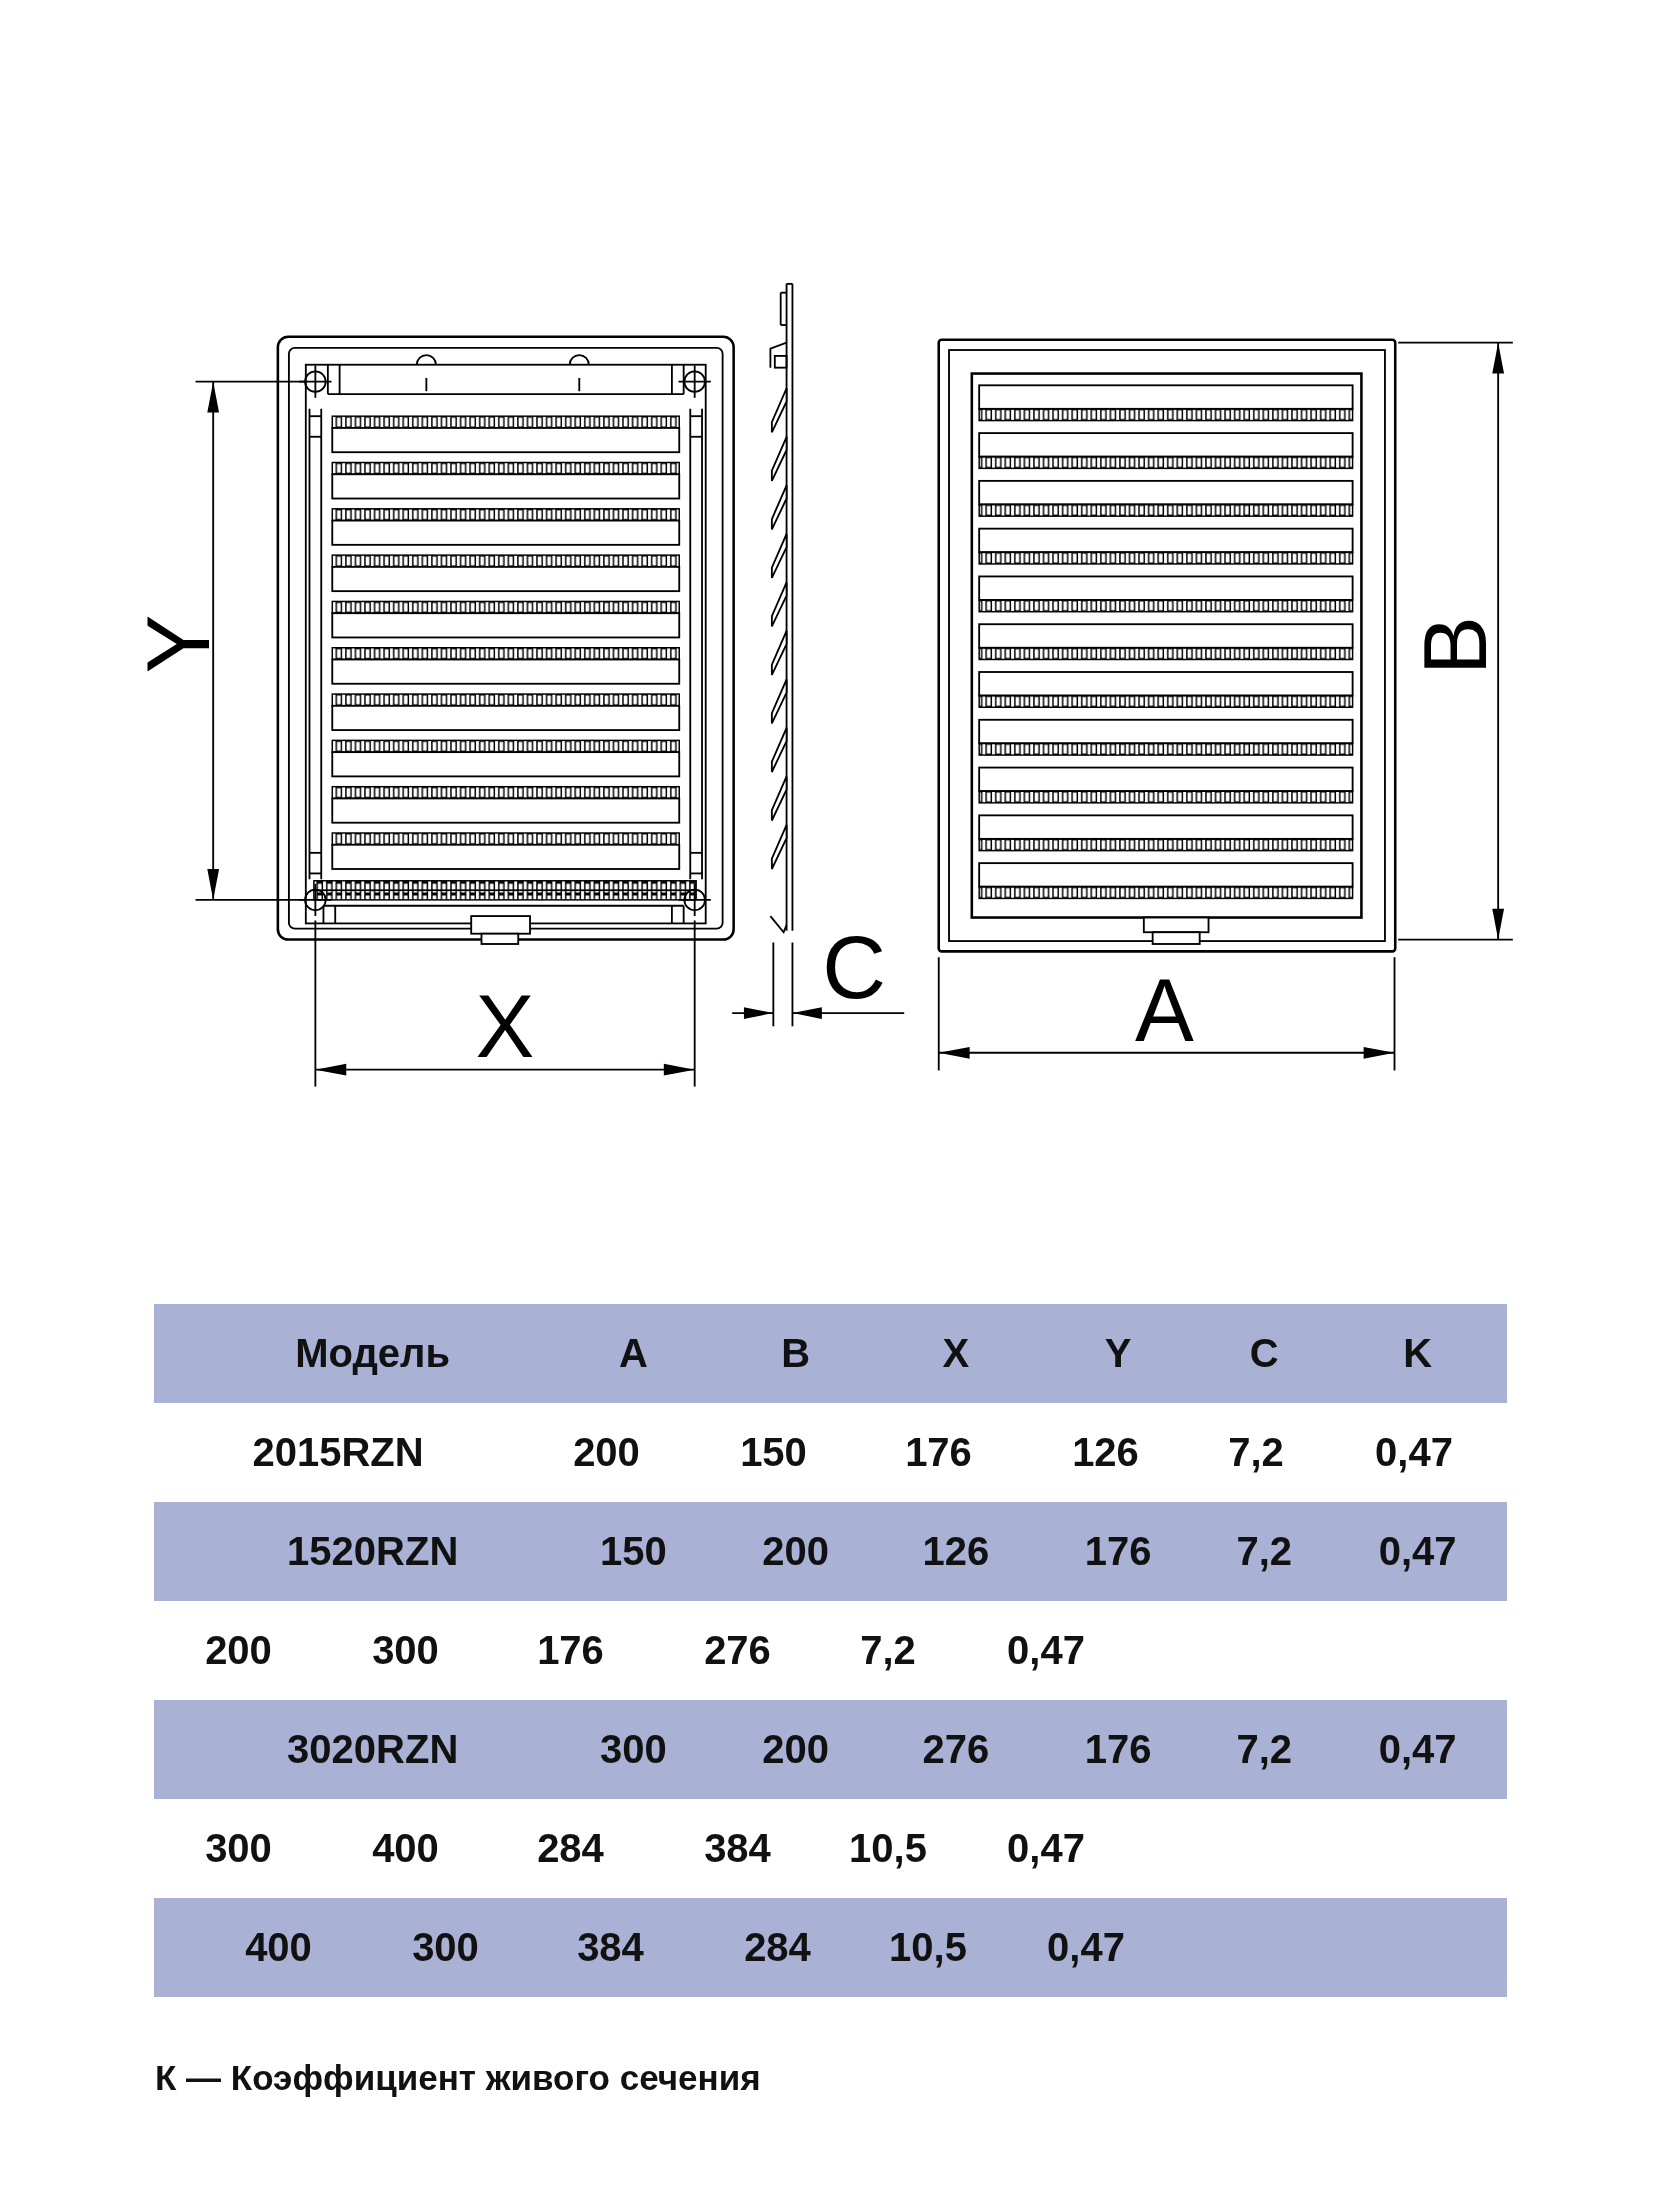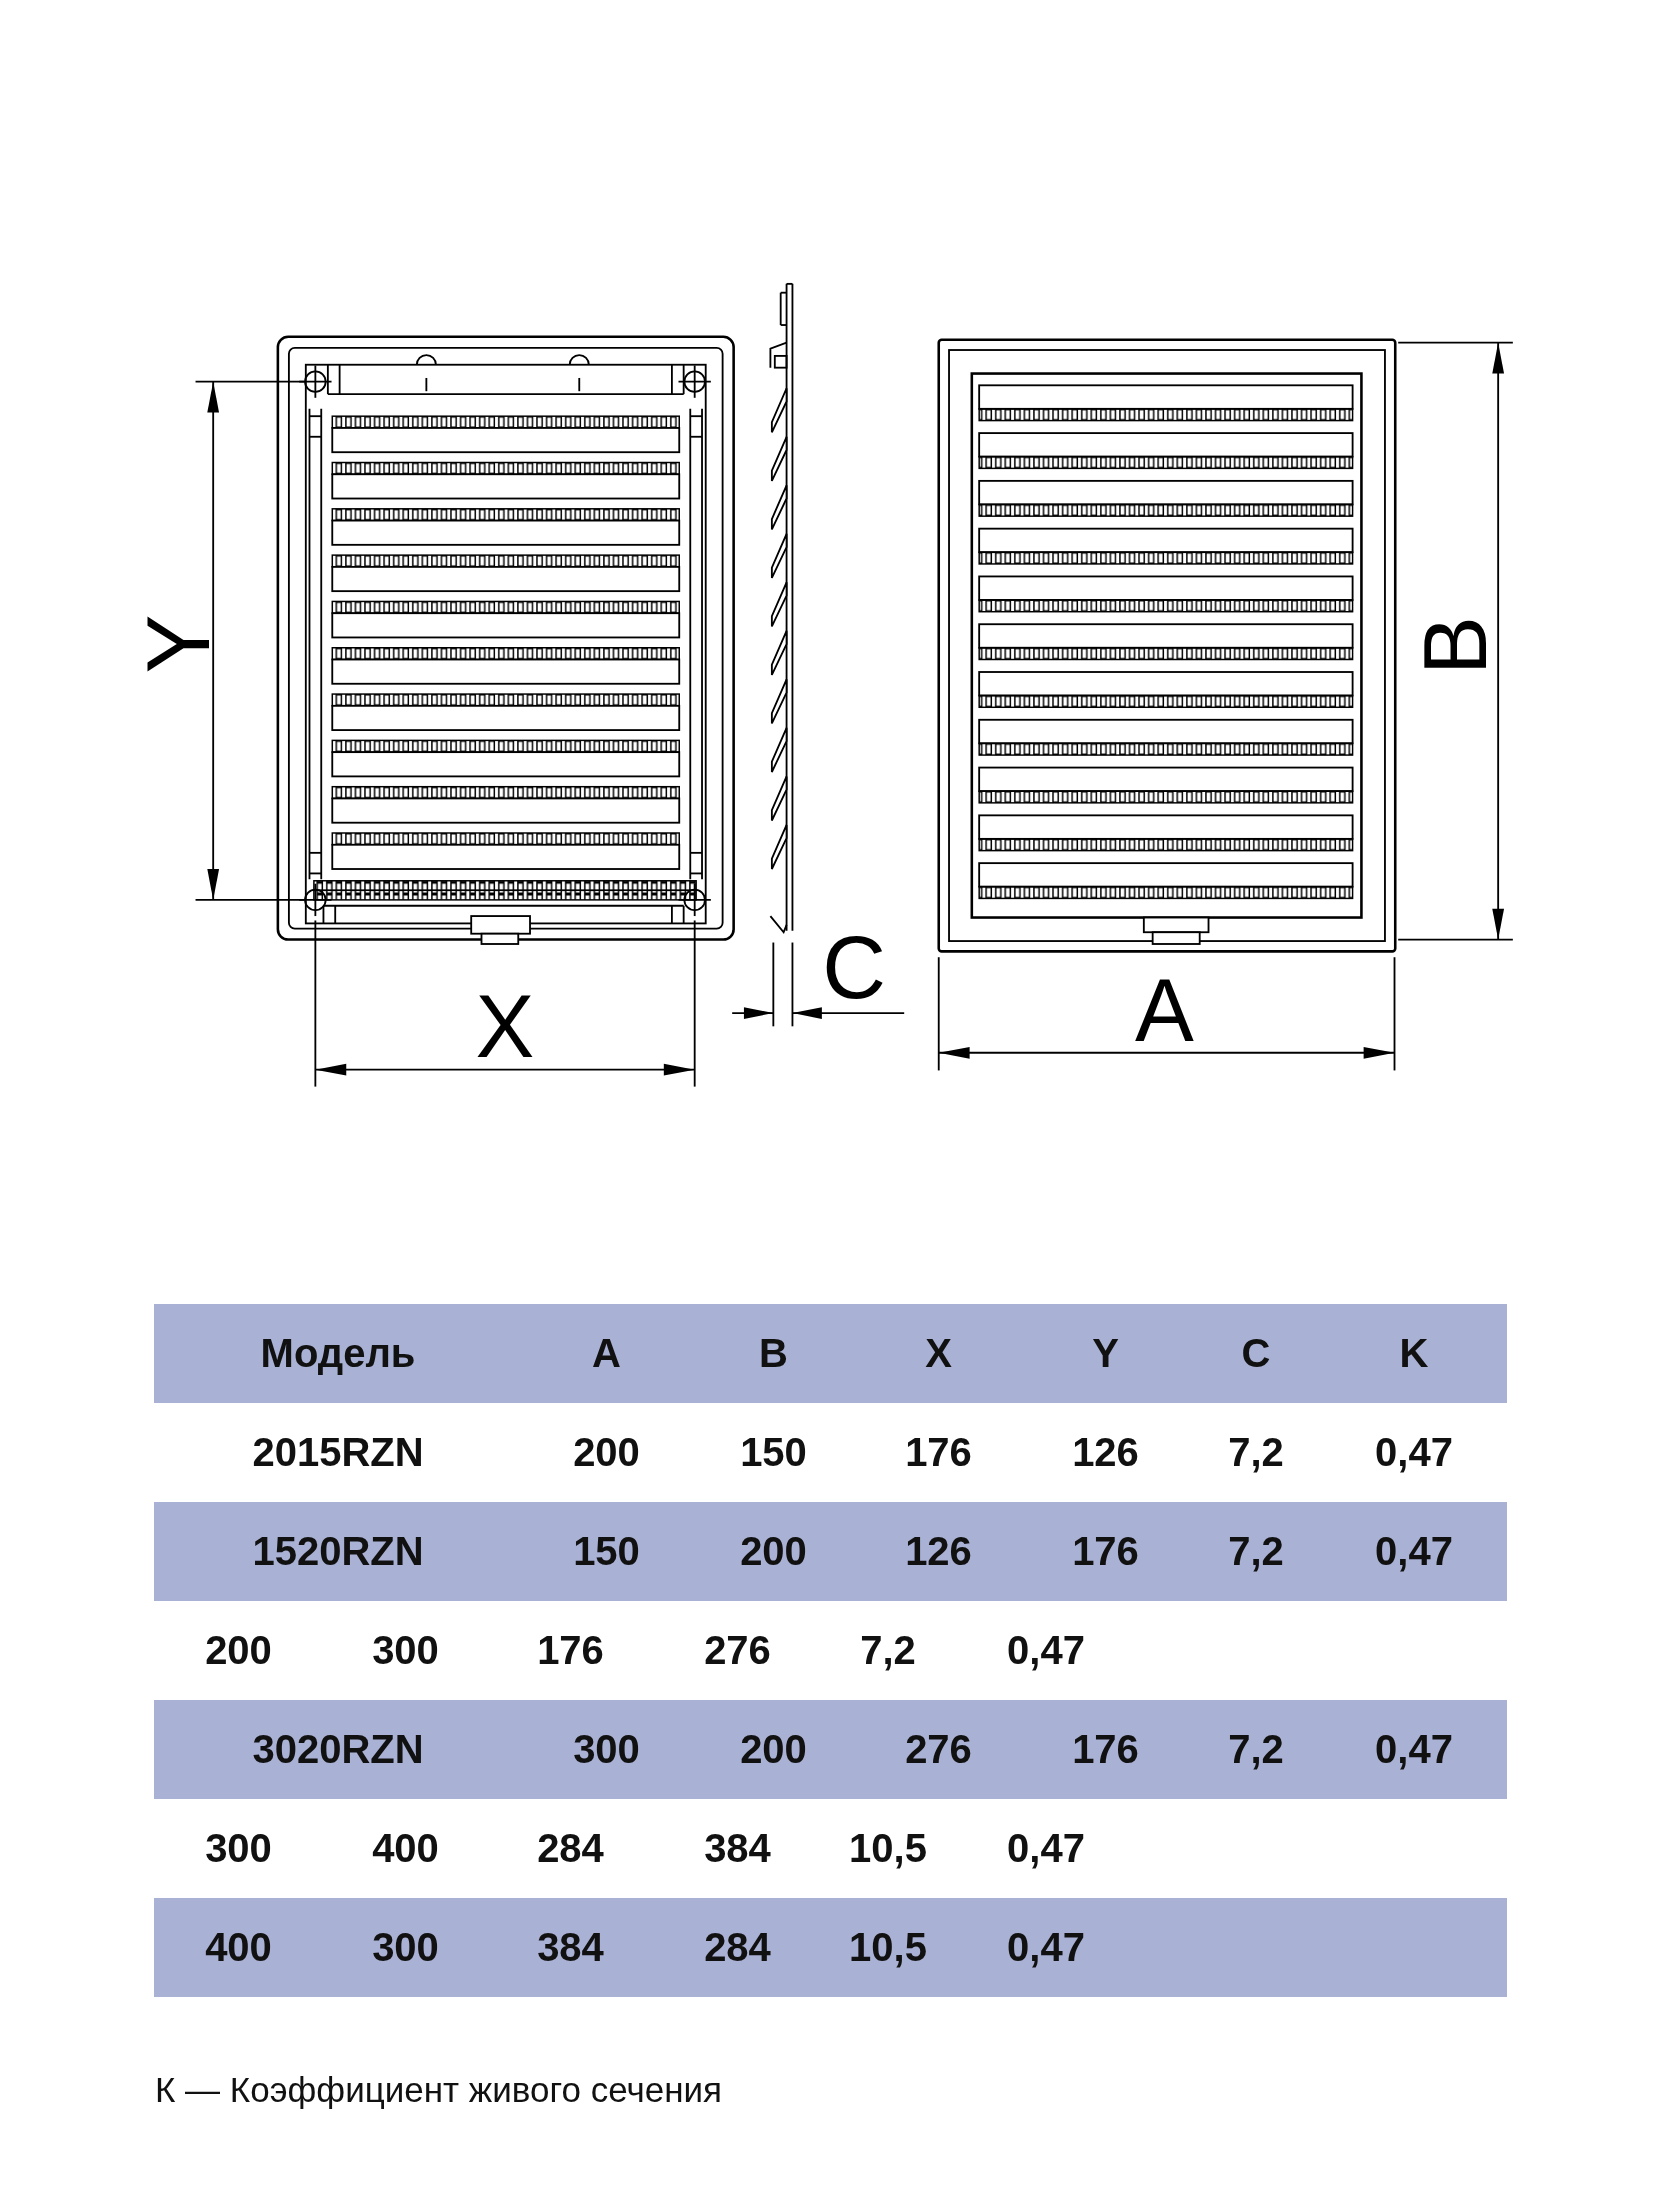--- a/index.html
+++ b/index.html
@@ -14,25 +14,25 @@
   .fw{fill:#ffffff;stroke:#000;stroke-width:2.5;}
   .teethrect{fill:url(#teeth);stroke:#000;stroke-width:2;}
   .ar{fill:#000;stroke:none;}
   text.dim{font-size:120px;fill:#000;text-anchor:middle;font-family:"Liberation Sans","DejaVu Sans",sans-serif;}
   .title{
     position:absolute;left:151px;top:1181px;width:1353px;text-align:center;
     font-size:53px;font-weight:bold;letter-spacing:0.4px;
   }
   .dim-table{position:absolute;left:154px;top:1304px;width:1353px;}
   .trow{display:flex;height:99px;align-items:center;}
-  .trow.band{background:#a9b1d4;}
+  .trow.band{background:#a9b1d4;padding-left:40px;}
   .tc{text-align:center;font-size:40px;font-weight:bold;white-space:nowrap;}
   .c0{width:368px;}.c1{width:169px;}.c2{width:165px;}.c3{width:165px;}
   .c4{width:169px;}.c5{width:132px;}.c6{width:184px;}
-  .footnote{position:absolute;left:155px;top:2058px;font-size:35px;font-weight:400;margin-top:12px;}
+  .footnote{position:absolute;left:155px;top:2058px;font-size:35px;font-weight:700;}
 </style>
 </head>
 <body>
 
 <div class="page">
 
   <svg class="drawings" viewBox="0 0 2250 1560">
     <defs>
       <pattern id="teeth" width="13" height="16" patternUnits="userSpaceOnUse">
         <rect x="2.5" y="1" width="7" height="14" fill="#ffffff" stroke="#000" stroke-width="2"></rect>

